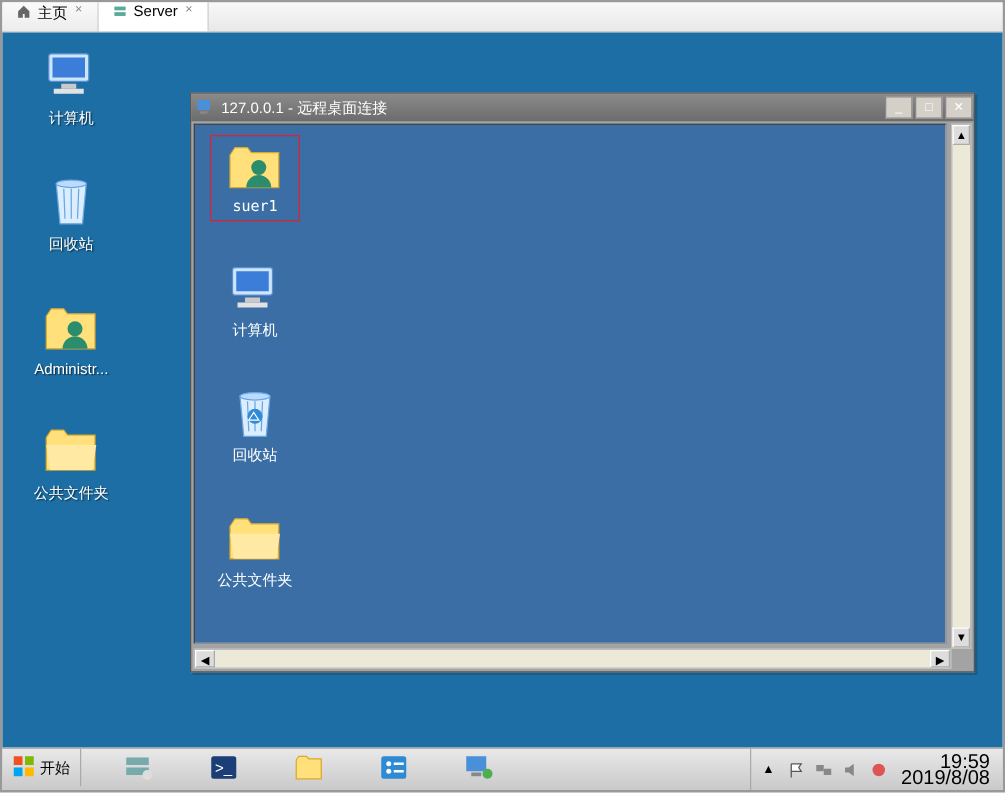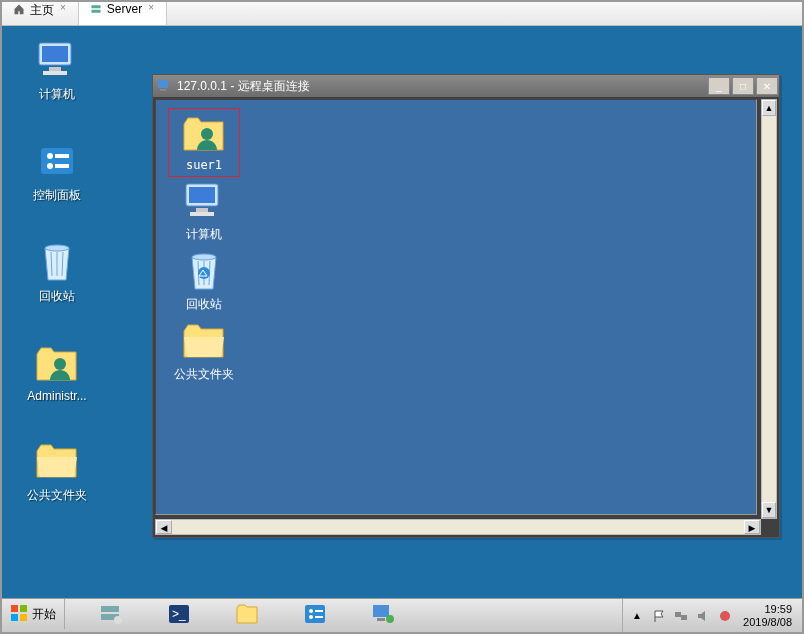--- a/index.html
+++ b/index.html
@@ -38,21 +38,21 @@
   width: 78px; display: flex; flex-direction: column; align-items: center;
   color: #fff; text-align: center; gap: 4px; cursor: pointer;
 }
 .dico .lbl { font-size: 12px; text-shadow: 1px 1px 1px rgba(0,0,0,.6); white-space: nowrap; overflow: hidden; text-overflow: ellipsis; width: 100%; }
 .iconbox { width: 46px; height: 42px; display: flex; align-items: center; justify-content: center; }
 
 
 .rdp-window {
   position: absolute; left: 150px; top: 48px;
   width: 628px; height: 464px;
-  background: #404040; border: 1px solid #555;
+  background: #a3a3a3; border: 1px solid #555;
   box-shadow: 2px 2px 0 rgba(0,0,0,.15);
 }
 .rdp-title {
   height: 22px; background: linear-gradient(#8a8a8a,#6c6c6c);
   color: #fff; display: flex; align-items: center; font-size: 12px;
   padding-left: 4px;
 }
 .rdp-title .ticon { width: 16px; height: 16px; margin-right: 4px; }
 .rdp-title .spacer { flex: 1; }
 .winbtn {
@@ -74,21 +74,21 @@
   background: #ece9d8; border: 1px solid #bbb;
 }
 .rdp-scroll-v .arrow { height: 16px; background: #ddd; border: 1px outset #fff; font-size: 9px; text-align: center; line-height: 14px; cursor: pointer; }
 .rdp-scroll-h {
   position: absolute; left: 2px; bottom: 2px; height: 16px; width: calc(100% - 20px);
   background: #ece9d8; border: 1px solid #bbb; display: flex; justify-content: space-between;
 }
 .rdp-scroll-h .arrow { width: 16px; background: #ddd; border: 1px outset #fff; font-size: 9px; text-align: center; line-height: 14px; cursor: pointer; }
 .rdp-icons {
   position: absolute; top: 8px; left: 12px;
-  display: flex; flex-direction: column; 
+  display: flex; flex-direction: column; gap: 30px;
 }
 .rdp-ico {
   width: 72px; display: flex; flex-direction: column; align-items: center;
   color: #fff; gap: 3px; cursor: pointer; padding: 4px 2px;
 }
 .rdp-ico.selected { border: 1px solid #d23; }
 .rdp-ico .lbl { font-size: 12px; font-family: SimSun, monospace; }
 
 
 .taskbar {
@@ -103,21 +103,21 @@
 .task-item {
   width: 42px; height: 30px; margin: 0 1px;
   display: flex; align-items: center; justify-content: center;
   border: 1px solid transparent; cursor: pointer;
 }
 .tray {
   margin-left: auto; display: flex; align-items: center; gap: 6px;
   padding: 0 6px; height: 100%; border-left: 1px solid #aaa;
 }
 .tray-icon { width: 16px; height: 16px; display: flex; align-items: center; justify-content: center; cursor: pointer; }
-.clock { text-align: right; font-size: 11px; line-height: 13px; padding: 0 4px; }
+.clock { text-align: right; font-size: 16px; line-height: 13px; padding: 0 4px; }
 
 
 .tiny { font-size: 10px; }
 </style>
 </head>
 <body>
 
 <div class="outer-frame">
 
   <div class="tab-bar">
@@ -151,32 +151,20 @@
           <svg width="44" height="40" viewBox="0 0 44 40">
               <rect x="4" y="2" width="32" height="22" rx="2" fill="#cde6ff" stroke="#5a8fcf"></rect>
               <rect x="7" y="5" width="26" height="16" fill="#3b7dd8"></rect>
               <rect x="14" y="26" width="12" height="4" fill="#c9c9c9"></rect>
               <rect x="8" y="30" width="24" height="4" fill="#e2e2e2"></rect>
             </svg>
         </div>
         <div class="lbl">计算机</div>
       </div>
 
-      <div class="dico">
-        <div class="iconbox">
-          <svg width="44" height="40" viewBox="0 0 44 40">
-              <rect x="6" y="6" width="32" height="26" rx="3" fill="#2d8bd6"></rect>
-              <circle cx="15" cy="14" r="3" fill="#fff"></circle>
-              <rect x="20" y="12" width="14" height="4" fill="#fff"></rect>
-              <circle cx="15" cy="24" r="3" fill="#fff"></circle>
-              <rect x="20" y="22" width="14" height="4" fill="#fff"></rect>
-            </svg>
-        </div>
-        <div class="lbl">控制面板</div>
-      </div>
 
       <div class="dico">
         <div class="iconbox">
           <svg width="40" height="42" viewBox="0 0 40 42">
               <path d="M8 6h24l-3 32H11z" fill="#dbeeff" stroke="#6aa6e0"></path>
               <path d="M14 10l1 24M20 10v24M26 10l-1 24" stroke="#6aa6e0" stroke-width="1"></path>
               <ellipse cx="20" cy="6" rx="12" ry="3" fill="#bcdcff" stroke="#6aa6e0"></ellipse>
             </svg>
         </div>
         <div class="lbl">回收站</div>

